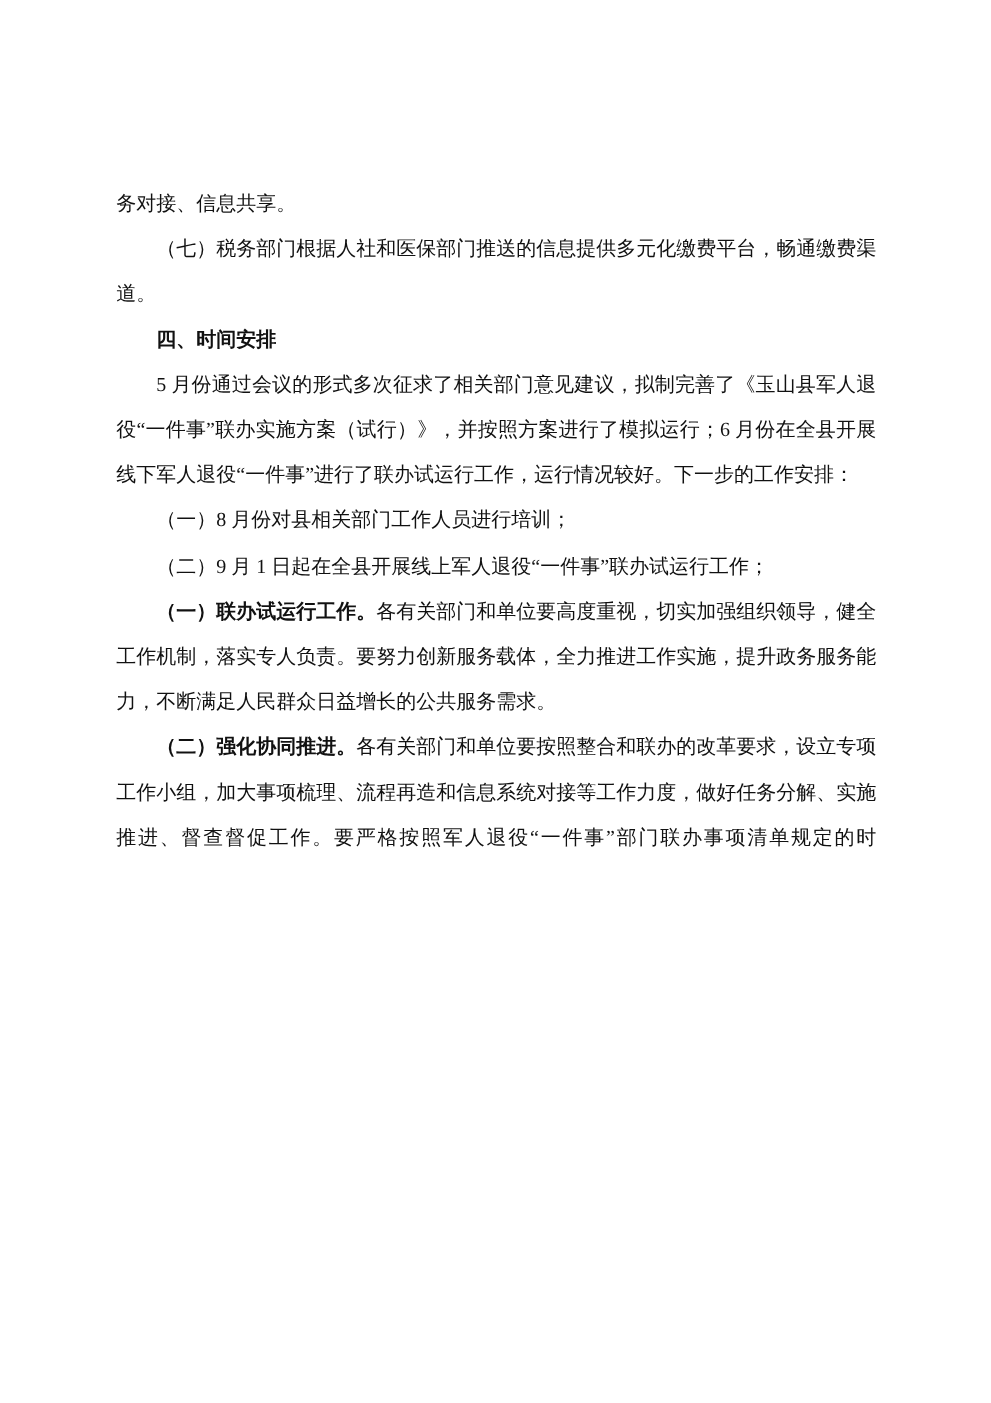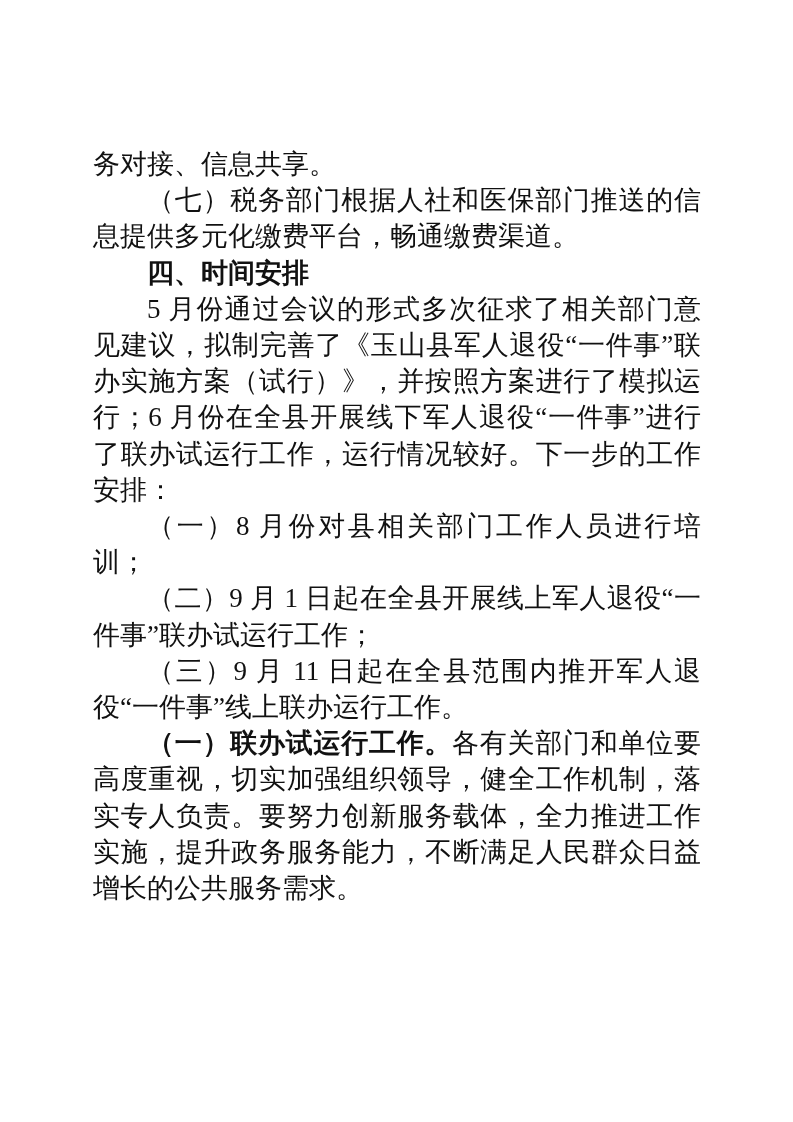--- a/index.html
+++ b/index.html
@@ -14,21 +14,21 @@
     background: #ffffff;
     overflow: hidden;
     font-family: "Liberation Serif", "DejaVu Serif", serif;
   }
   .content {
     position: absolute;
     left: 93px;
     top: 146px;
     width: 608px;
     color: #111111;
-    font-size: 27px;
+    font-size: 16px;
     line-height: 36.2px;
     text-align: justify;
     text-justify: inter-ideograph;
   }
   .content p {
     margin: 0;
     padding: 0;
   }
   p.body {
     text-indent: 2em;
@@ -60,20 +60,20 @@
     <p class="body">（七）税务部门根据人社和医保部门推送的信息提供多元化缴费平台，畅通缴费渠道。</p>
 
     <p class="heading">四、时间安排</p>
 
     <p class="body">5 月份通过会议的形式多次征求了相关部门意见建议，拟制完善了《玉山县军人退役“一件事”联办实施方案（试行）》，并按照方案进行了模拟运行；6 月份在全县开展线下军人退役“一件事”进行了联办试运行工作，运行情况较好。下一步的工作安排：</p>
 
     <p class="body">（一）8 月份对县相关部门工作人员进行培训；</p>
 
     <p class="body">（二）9 月 1 日起在全县开展线上军人退役“一件事”联办试运行工作；</p>
 
-    <p class="body">（三）9 月 11 日起在全县范围内推开军人退役“一件事”线上联办运行工作。</p>
 
 
     <p class="body"><span class="lead">（一）联办试运行工作。</span><span>各有关部门和单位要高度重视，切实加强组织领导，健全工作机制，落实专人负责。要努力创新服务载体，全力推进工作实施，提升政务服务能力，不断满足人民群众日益增长的公共服务需求。</span></p>
 
+    <p class="body para-continues"><span class="lead">（二）强化协同推进。</span><span>各有关部门和单位要按照整合和联办的改革要求，设立专项工作小组，加大事项梳理、流程再造和信息系统对接等工作力度，做好任务分解、实施推进、督查督促工作。要严格按照军人退役“一件事”部门联办事项清单规定的时</span></p>
 
   </div>
 </div>
 
 </body></html>

